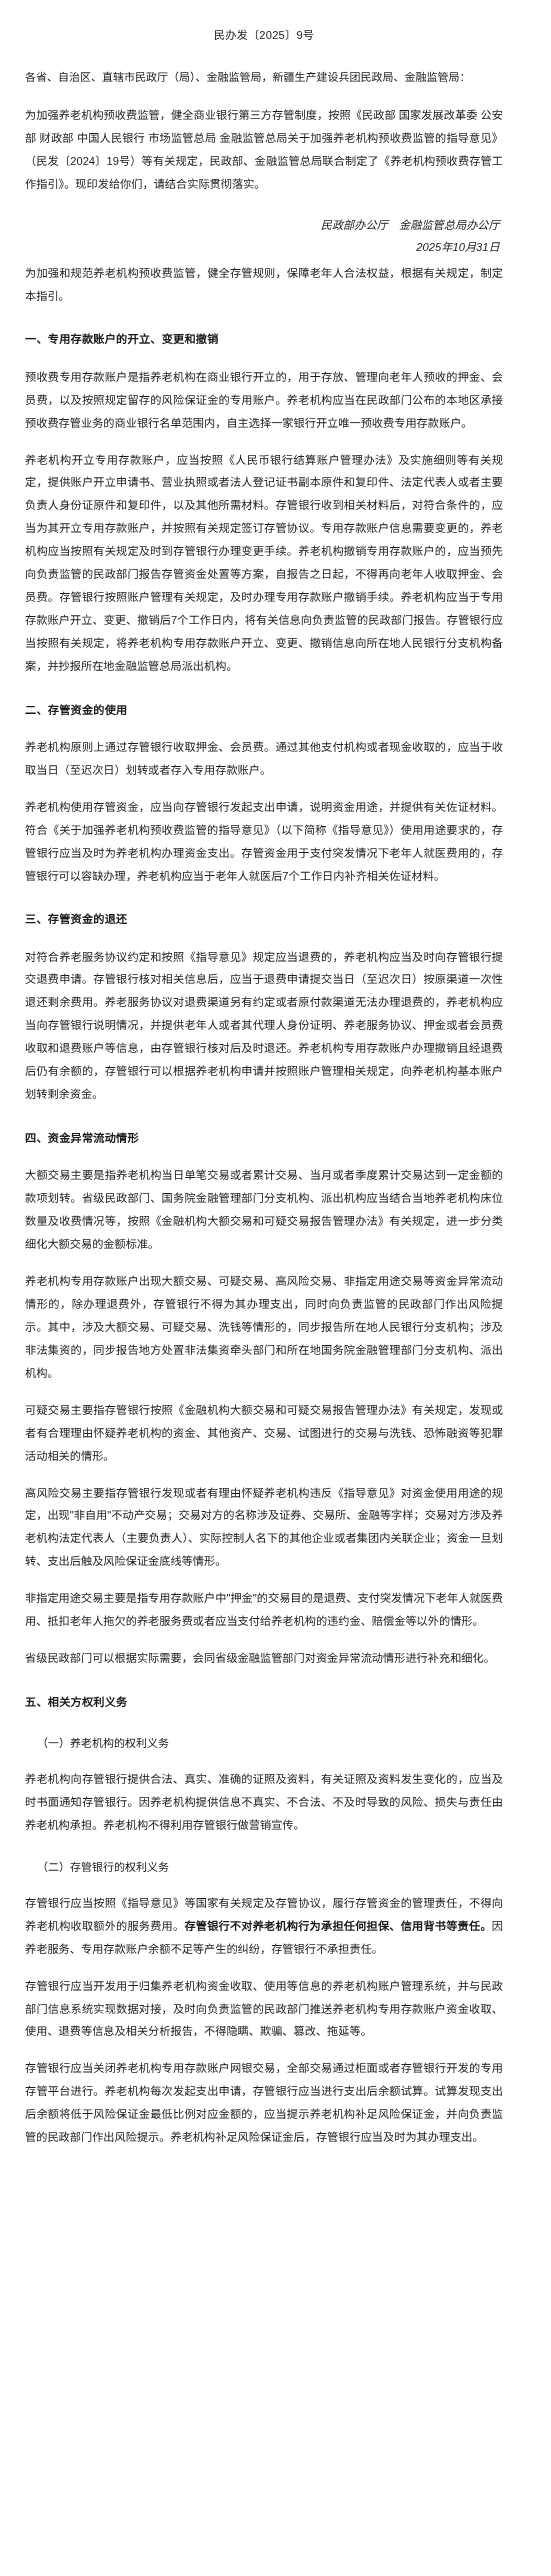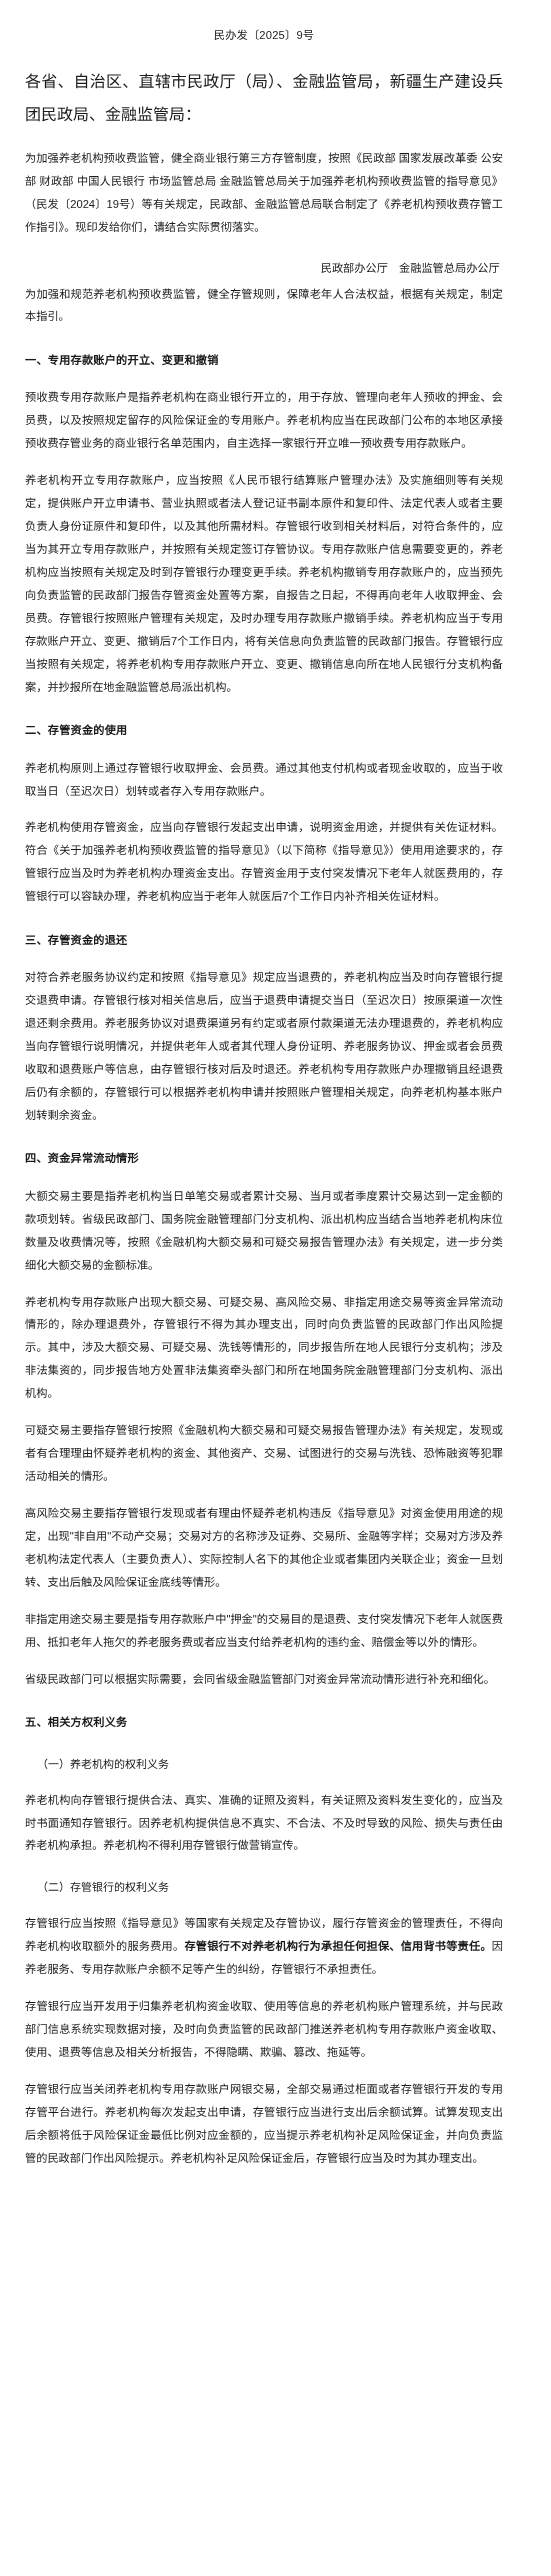--- a/index.html
+++ b/index.html
@@ -24,21 +24,21 @@
   }
   .doc-number {
     text-align: center;
     font-size: 11.2px;
     line-height: 1.6;
     color: #1a1a1a;
     margin: 8.3px 0 21.6px 0;
     letter-spacing: 0.2px;
   }
   .addressee {
-    font-size: 16px;
+    font-size: 11px;
     line-height: 2.05;
     margin: 0 0 15px 0;
     text-align: justify;
     text-justify: inter-ideograph;
   }
   p.body-text {
     font-size: 11.2px;
     line-height: 2.05;
     margin: 0 0 14px 0;
     text-indent: 0;
@@ -48,20 +48,21 @@
   }
   .signature-block {
     margin: 18.3px 0 3.3px 0;
     text-align: right;
     font-size: 11.2px;
     line-height: 2.0;
   }
   .signature-line {
     display: block;
     padding-right: 3.3px;
+    font-style: italic;
   }
   .doc-title {
     text-align: center;
     font-size: 11.6px;
     font-weight: bold;
     margin: 28px 0 21.6px 0;
     letter-spacing: 0.3px;
   }
   h2.section-heading {
     font-size: 11.2px;
@@ -85,20 +86,21 @@
 <div class="page">
 
   <div class="doc-number">民办发〔2025〕9号</div>
 
   <p class="addressee">各省、自治区、直辖市民政厅（局）、金融监管局，新疆生产建设兵团民政局、金融监管局：</p>
 
   <p class="body-text">为加强养老机构预收费监管，健全商业银行第三方存管制度，按照《民政部 国家发展改革委 公安部 财政部 中国人民银行 市场监管总局 金融监管总局关于加强养老机构预收费监管的指导意见》（民发〔2024〕19号）等有关规定，民政部、金融监管总局联合制定了《养老机构预收费存管工作指引》。现印发给你们，请结合实际贯彻落实。</p>
 
   <div class="signature-block">
     <span class="signature-line">民政部办公厅　金融监管总局办公厅</span>
+    <span class="signature-line">2025年10月31日</span>
   </div>
 
 
   <p class="body-text">为加强和规范养老机构预收费监管，健全存管规则，保障老年人合法权益，根据有关规定，制定本指引。</p>
 
   <h2 class="section-heading">一、专用存款账户的开立、变更和撤销</h2>
   <p class="body-text">预收费专用存款账户是指养老机构在商业银行开立的，用于存放、管理向老年人预收的押金、会员费，以及按照规定留存的风险保证金的专用账户。养老机构应当在民政部门公布的本地区承接预收费存管业务的商业银行名单范围内，自主选择一家银行开立唯一预收费专用存款账户。</p>
   <p class="body-text">养老机构开立专用存款账户，应当按照《人民币银行结算账户管理办法》及实施细则等有关规定，提供账户开立申请书、营业执照或者法人登记证书副本原件和复印件、法定代表人或者主要负责人身份证原件和复印件，以及其他所需材料。存管银行收到相关材料后，对符合条件的，应当为其开立专用存款账户，并按照有关规定签订存管协议。专用存款账户信息需要变更的，养老机构应当按照有关规定及时到存管银行办理变更手续。养老机构撤销专用存款账户的，应当预先向负责监管的民政部门报告存管资金处置等方案，自报告之日起，不得再向老年人收取押金、会员费。存管银行按照账户管理有关规定，及时办理专用存款账户撤销手续。养老机构应当于专用存款账户开立、变更、撤销后7个工作日内，将有关信息向负责监管的民政部门报告。存管银行应当按照有关规定，将养老机构专用存款账户开立、变更、撤销信息向所在地人民银行分支机构备案，并抄报所在地金融监管总局派出机构。</p>
 
   <h2 class="section-heading">二、存管资金的使用</h2>

